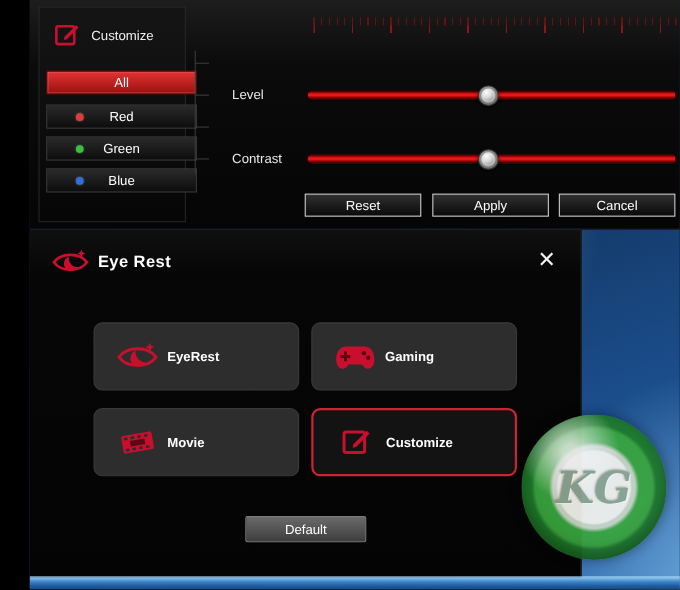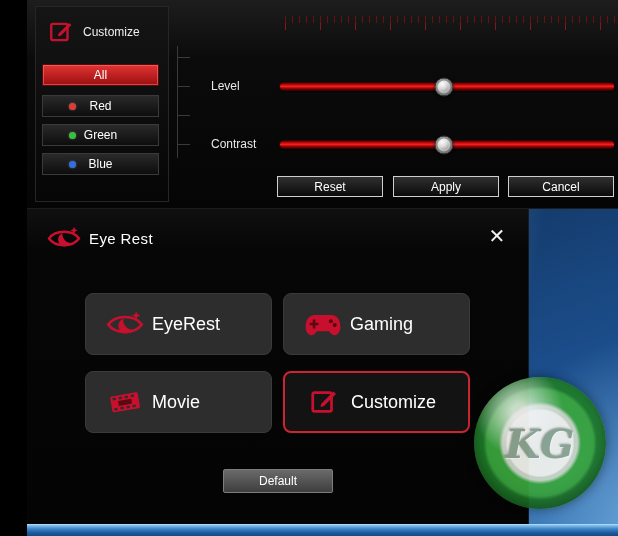--- a/index.html
+++ b/index.html
@@ -17,21 +17,21 @@
   
   .customize-panel{position:absolute;left:0;top:0;width:618px;height:209px;z-index:10;
     background:linear-gradient(180deg,#1d1d1d 0%,#0b0b0b 28%,#050505 100%);
     border-bottom:1px solid #1c1c1c;}
   .cp-left-box{position:absolute;left:8px;top:6px;width:134px;height:196px;
     border:1px solid #262626;background:linear-gradient(180deg,#151515,#060606);}
   .cp-header{position:absolute;left:12px;top:12px;display:flex;align-items:center;gap:9px}
   .cp-header .hicon{width:26px;height:26px;display:block}
   .cp-title{color:#f0f0f0;font-size:12px}
 
-  .chan{position:absolute;left:15px;width:117px;height:22px;cursor:pointer;
+  .chan{position:absolute;left:15px;width:137px;height:22px;cursor:pointer;
     background:linear-gradient(180deg,#2a2a2a,#0d0d0d);border:1px solid #3a3a3a;
     color:#fff;font-size:12px;display:flex;align-items:center;justify-content:center}
   .chan .dot{position:absolute;left:26px;top:50%;margin-top:-3.5px;width:7px;height:7px;border-radius:50%;
     box-shadow:0 0 2px rgba(255,255,255,.35)}
   .chan.selected{background:linear-gradient(180deg,#e23434,#9c0f0f);
     border:1px solid #5a0a0a;box-shadow:inset 0 0 0 1px rgba(255,120,120,.55)}
 
   .tree-line{position:absolute;left:150px;top:46px;width:1px;height:112px;background:#3a3a3a}
   .tree-stub{position:absolute;left:150px;width:13px;height:1px;background:#3a3a3a}
 
@@ -53,30 +53,30 @@
 
   .action-btn{position:absolute;top:176px;width:106px;height:21px;cursor:pointer;
     background:linear-gradient(180deg,#303030,#0a0a0a);border:1px solid #cfcfcf;
     color:#fff;font-size:12px;display:flex;align-items:center;justify-content:center}
 
   
   .eye-rest{position:absolute;left:0;top:209px;width:502px;height:316px;z-index:10;
     background:linear-gradient(180deg,#101010 0,#060606 40px,#040404 100%);
     border-right:1px solid #1a1a1a}
   .er-header-icon{position:absolute;left:20px;top:16px;width:34px;height:26px}
-  .er-title{position:absolute;left:62px;top:21px;color:#fff;font-size:15px;font-weight:normal;letter-spacing:.4px}
+  .er-title{position:absolute;left:62px;top:21px;color:#fff;font-size:15px;font-weight:bold;letter-spacing:.4px}
   .er-close{position:absolute;right:18px;top:14px;width:26px;height:26px;color:#f2f2f2;font-size:20px;
     display:flex;align-items:center;justify-content:center;cursor:pointer;font-weight:300}
 
   .tile{position:absolute;width:187px;height:62px;border-radius:8px;cursor:pointer;
     background:#2d2d2d;border:1px solid #3a3a3a;display:flex;align-items:center}
   .tile.selected{background:#131313;border:2px solid #cf2333}
   .tile-icon{width:38px;height:30px;margin-left:20px;display:flex;align-items:center;justify-content:center;flex:none}
   .tile-icon svg{width:100%;height:100%}
-  .tile-label{color:#fff;font-size:18px;font-weight:normal;margin-left:8px}
+  .tile-label{color:#fff;font-size:12px;font-weight:bold;margin-left:8px}
 
   .default-btn{position:absolute;left:196px;top:260px;width:110px;height:24px;cursor:pointer;
     background:linear-gradient(180deg,#6a6a6a,#3e3e3e);border:1px solid #7d7d7d;border-radius:2px;
     color:#fff;font-size:12px;display:flex;align-items:center;justify-content:center}
 
   
   .taskbar{position:absolute;left:0;bottom:0;width:618px;height:12px;z-index:20;
     background:linear-gradient(180deg,#8cc6f0 0%,#3f84c8 35%,#1d5ba0 70%,#16497f 100%);
     border-top:1px solid #a8d6f5}
   .kg-logo{position:absolute;left:447px;top:377px;width:132px;height:132px;border-radius:50%;z-index:50;opacity:.93;

